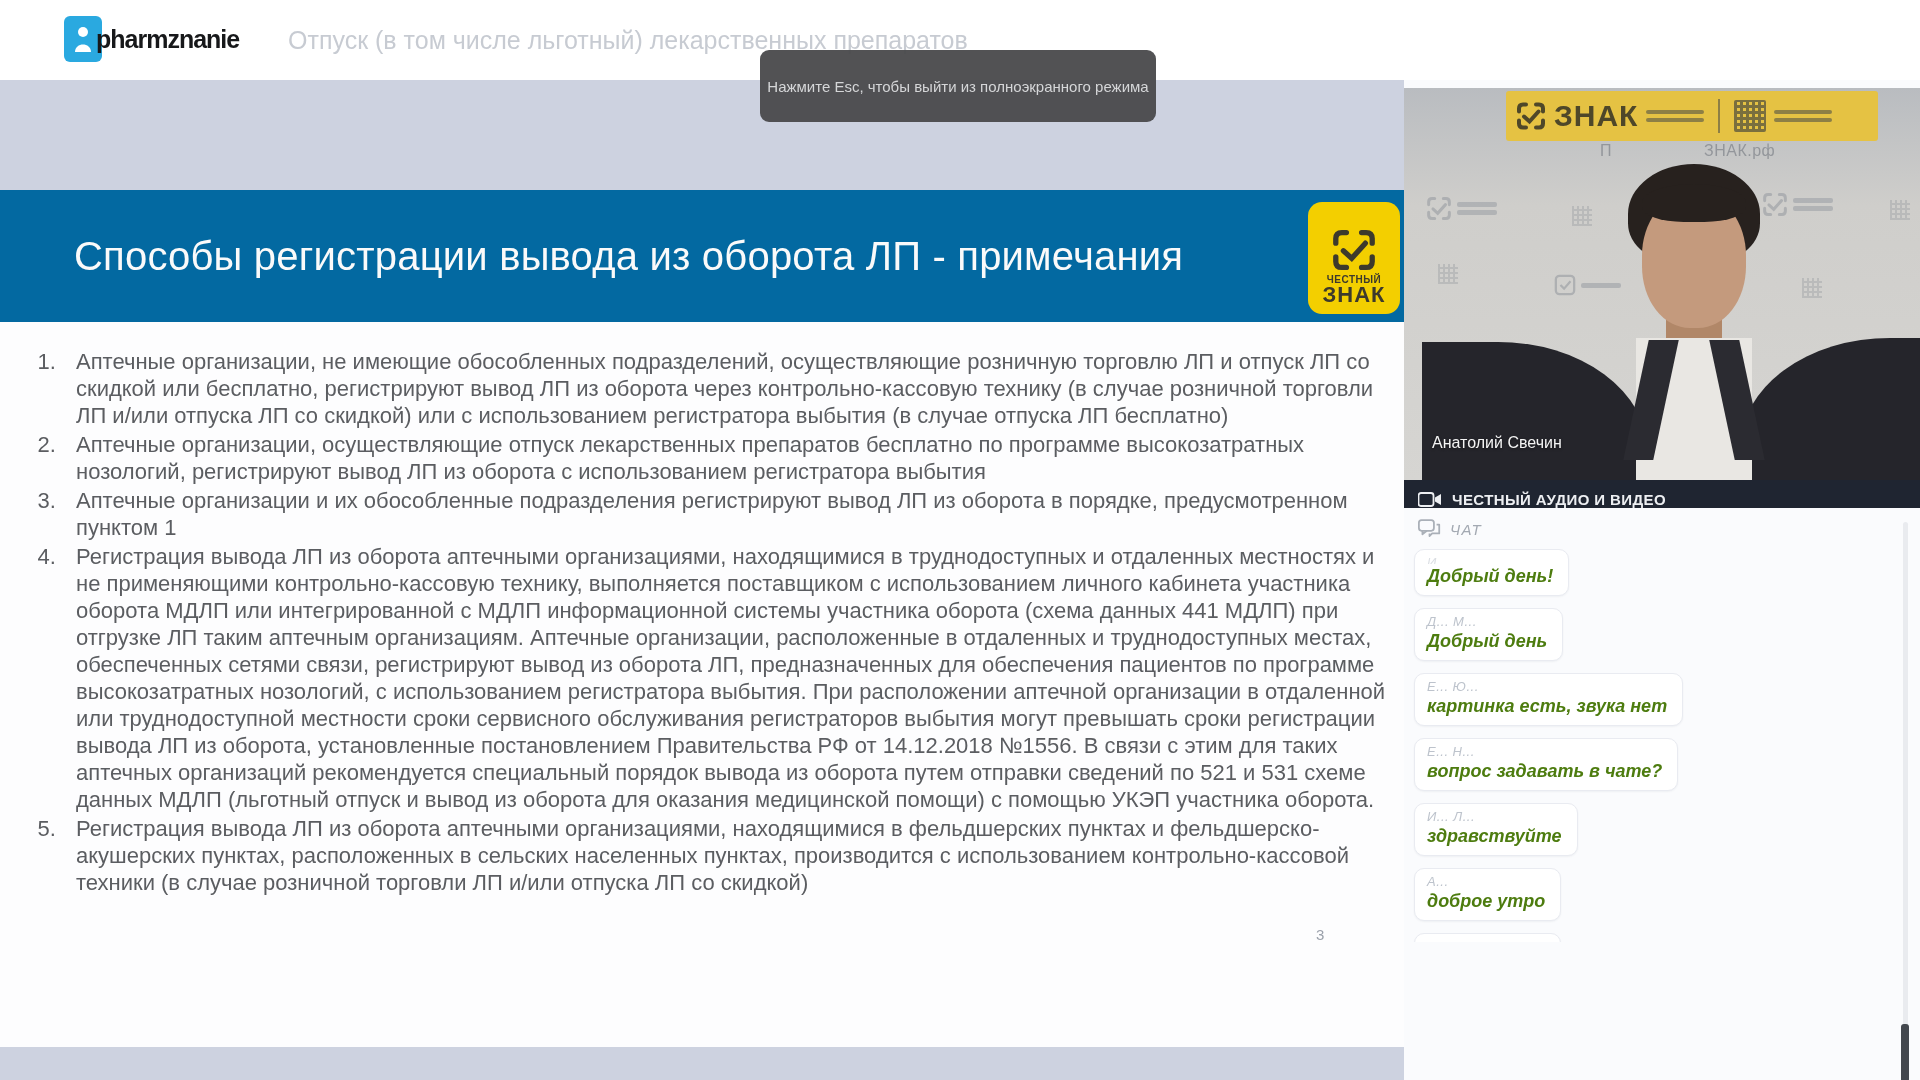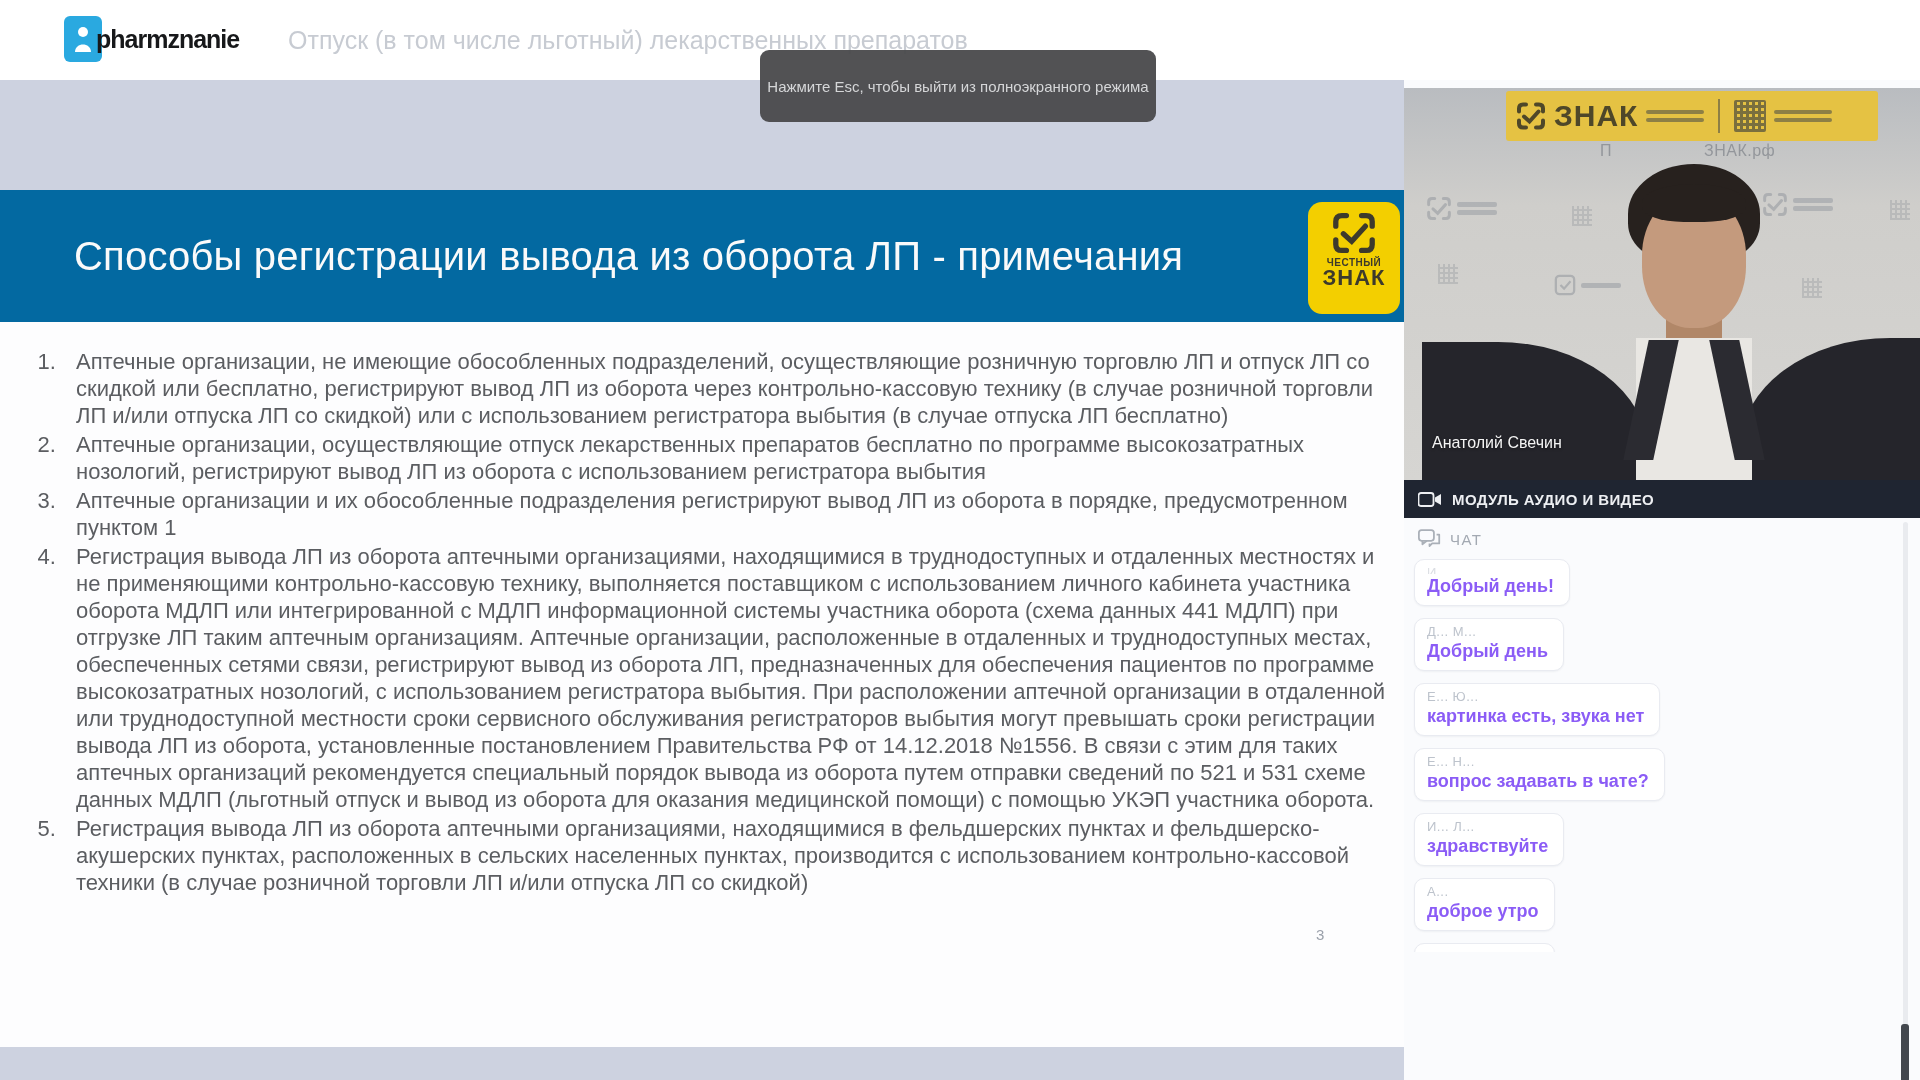--- a/index.html
+++ b/index.html
@@ -17,21 +17,21 @@
   
   .tooltip { position:absolute; left:760px; top:50px; width:396px; height:72px; background:rgba(73,73,75,0.95);
              border-radius:9px; display:flex; align-items:center; justify-content:center; z-index:40; }
   .tooltip span { color:#d5d6d8; font-size:15px; }
 
   
   .stage { position:absolute; left:0; top:80px; width:1404px; height:1000px; background:#cdd2e0; }
   .slide-band { position:absolute; left:0; top:110px; width:1404px; height:132px; background:#0369a1; display:flex; align-items:center; }
   .slide-title { color:#fafafa; font-size:40px; padding-left:74px; letter-spacing:0.2px; }
   .chz-logo { position:absolute; left:1308px; top:122px; width:92px; height:112px; background:#f3cf00; border-radius:14px;
-              display:flex; flex-direction:column; align-items:center; padding-top:9px; z-index:5; }
+              display:flex; flex-direction:column; align-items:center; padding-top:26px; z-index:5; }
   .chz-logo .l1 { font-size:10px; font-weight:bold; color:#3d3a2c; letter-spacing:0.5px; margin-top:2px; }
   .chz-logo .l2 { font-size:22px; font-weight:bold; color:#3d3a2c; letter-spacing:1px; line-height:0.9; }
   .slide-body { position:absolute; left:0; top:242px; width:1404px; height:725px; background:#fdfdfe; }
   .slide-list { margin:0; padding:26px 14px 0 62px; list-style:decimal outside; }
   .slide-list li { font-size:22px; line-height:27px; color:#5b5d61; padding-left:14px; margin-bottom:2px; }
   .page-num { position:absolute; left:1316px; top:846px; font-size:15px; color:#9ba1ab; }
 
   
   .rpanel { position:absolute; left:1404px; top:80px; width:516px; height:1000px; background:#fafbfd; }
 
@@ -72,28 +72,28 @@
   .sp-lapel-l { position:absolute; left:232px; top:252px; width:30px; height:120px; background:#2b2b31; transform:skewX(-12deg); }
   .sp-lapel-r { position:absolute; left:318px; top:252px; width:30px; height:120px; background:#2b2b31; transform:skewX(12deg); }
   .sp-name { position:absolute; left:28px; top:346px; font-size:16px; color:#f4f4f4; text-shadow:0 1px 3px rgba(0,0,0,0.45); z-index:4; }
 
   
   .module-bar { position:absolute; left:0; top:400px; width:516px; height:38px; background:#1f2531;
                 display:flex; align-items:center; gap:10px; padding-left:14px; cursor:pointer; }
   .module-bar span { color:#edeff2; font-size:15px; font-weight:bold; letter-spacing:0.4px; }
 
   
-  .chat { position:absolute; left:0; top:438px; width:516px; height:434px; background:#fafbfd; overflow:hidden; }
+  .chat { position:absolute; left:0; top:428px; width:516px; height:434px; background:#fafbfd; overflow:hidden;font-style:italic; }
   .chat-head { display:flex; align-items:center; gap:9px; padding:11px 0 6px 14px; cursor:pointer; }
   .chat-head span { font-size:15px; color:#a3a9b2; letter-spacing:1.5px; }
   .chat-list { padding:4px 0 0 10px; }
   .msg-card { width:fit-content; max-width:370px; background:#ffffff; border:1px solid #e9ebf1; border-radius:10px;
               padding:5px 15px 8px 12px; margin-bottom:12px; box-shadow:0 1px 2px rgba(20,30,60,0.05); }
   .msg-sender { font-size:13px; color:#bdc3cc; margin-bottom:2px; letter-spacing:0.5px; }
-  .msg-text { font-size:18px; font-weight:bold; color:#8b5cf6; }
+  .msg-text { font-size:18px; font-weight:bold; color:#4d7c0f; }
   .msg-card.clipped .msg-sender { height:9px; overflow:hidden; opacity:0.55; }
 
   .watermark { position:absolute; left:168px; top:452px; display:flex; align-items:center; gap:10px; }
   .watermark span { font-size:40px; font-weight:bold; color:#d7d8db; letter-spacing:-0.5px; }
 
   .scroll-track { position:absolute; left:499px; top:2px; width:5px; height:558px; background:#e9ebef; border-radius:3px; }
   .scroll-thumb { position:absolute; left:497px; top:504px; width:8px; height:58px; background:#43474e; border-radius:3px; cursor:pointer; }
 </style>
 </head>
 <body>
@@ -275,21 +275,21 @@
         <div class="sp-fringe"></div>
       </div>
       <div class="sp-name">Анатолий Свечин</div>
     </div>
 
     <div class="module-bar">
       <svg width="24" height="15" viewBox="0 0 24 15">
         <rect x="0.5" y="1" width="15" height="13" rx="2.5" fill="none" stroke="#edeff2" stroke-width="1.8"></rect>
         <path d="M17 5.5 L23 2 V13 L17 9.5 Z" fill="#edeff2"></path>
       </svg>
-      <span>МОДУЛЬ АУДИО И ВИДЕО</span>
+      <span>ЧЕСТНЫЙ АУДИО И ВИДЕО</span>
     </div>
 
     <div class="chat">
       <div class="chat-head">
         <svg width="23" height="20" viewBox="0 0 26 22">
           <rect x="1" y="1" width="17" height="12" rx="3" fill="none" stroke="#aab0b8" stroke-width="2"></rect>
           <path d="M5 13 v4 l5 -4" fill="none" stroke="#aab0b8" stroke-width="2" stroke-linejoin="round"></path>
           <path d="M21 6 h3 v10 h-8 l-3 3 v-3" fill="none" stroke="#aab0b8" stroke-width="2" stroke-linejoin="round"></path>
         </svg>
         <span>ЧАТ</span>

